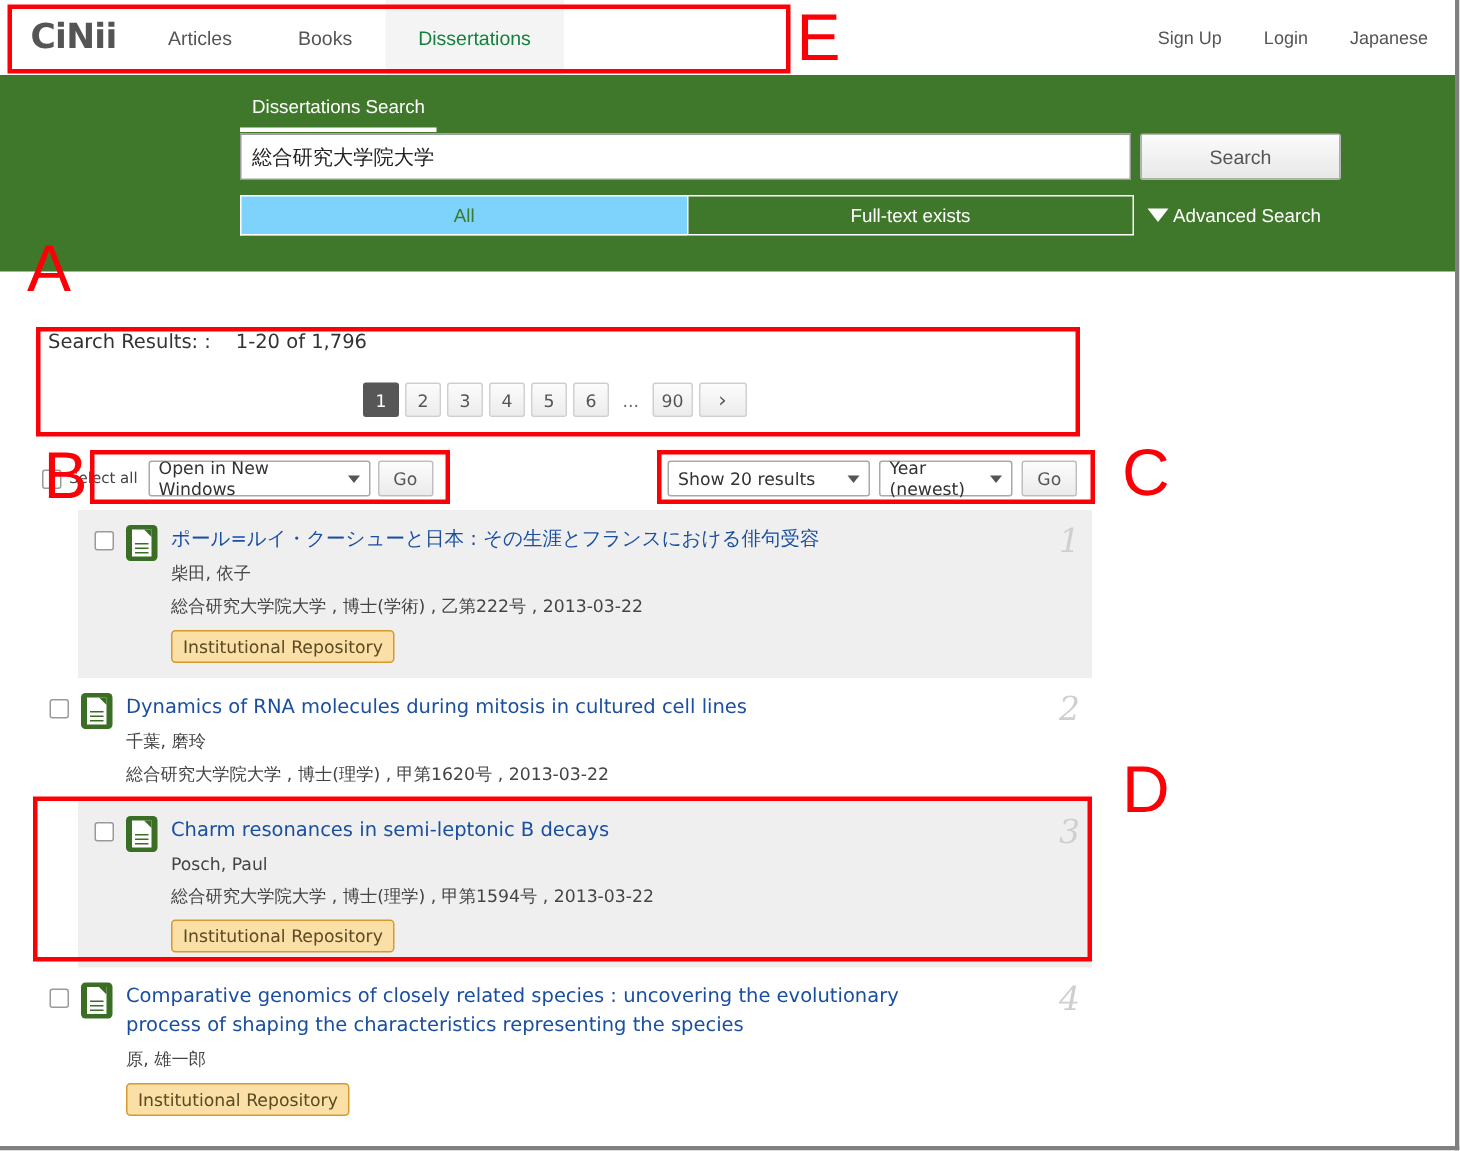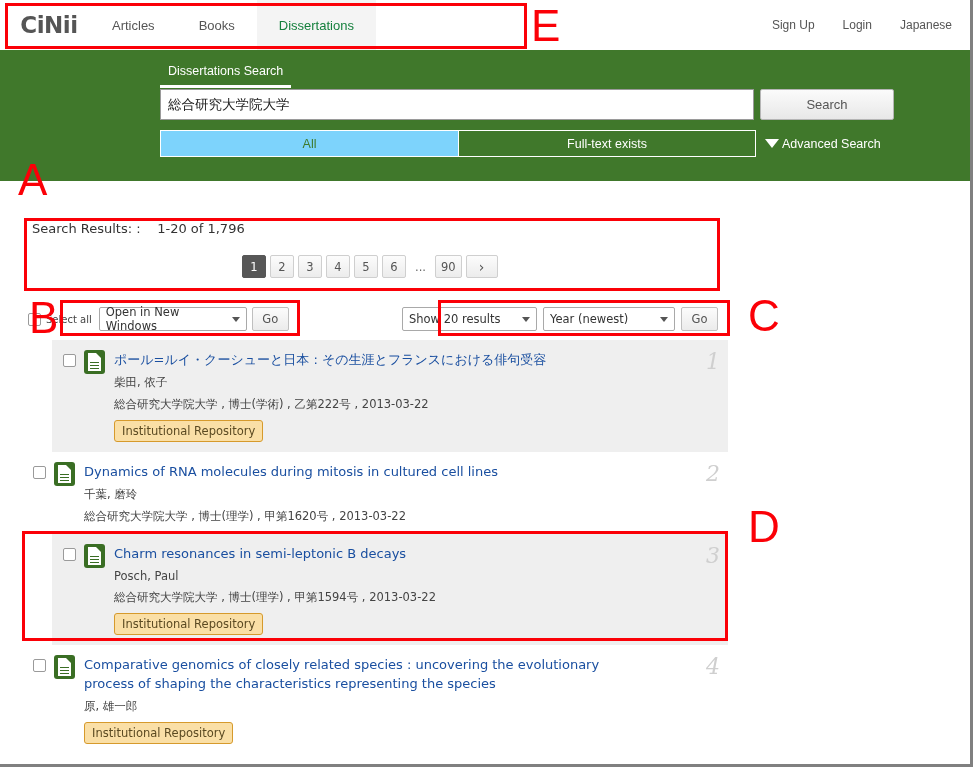--- a/index.html
+++ b/index.html
@@ -145,21 +145,21 @@
     border-radius: 2px; font-family: "DejaVu Sans", sans-serif;
   }
   .sel .arr {
     position: absolute; right: 6px; top: 9px;
     width: 0; height: 0;
     border-left: 4px solid transparent; border-right: 4px solid transparent;
     border-top: 5px solid #555;
   }
   .sel.w1 { width: 148px; }
   .sel.w2 { width: 135px; }
-  .sel.w3 { width: 132px; }
+  .sel.w3 { width: 89px; }
   .gobtn {
     width: 37px; height: 24px;
     background: linear-gradient(#fcfcfc,#ebebeb);
     border: 1px solid #bfbfbf; border-radius: 2px;
     font-size: 11.5px; color: #555; cursor: pointer;
     font-family: "DejaVu Sans", sans-serif;
   }
 
   
   .reslist { position: absolute; left: 22px; top: 340px; width: 706px; }

